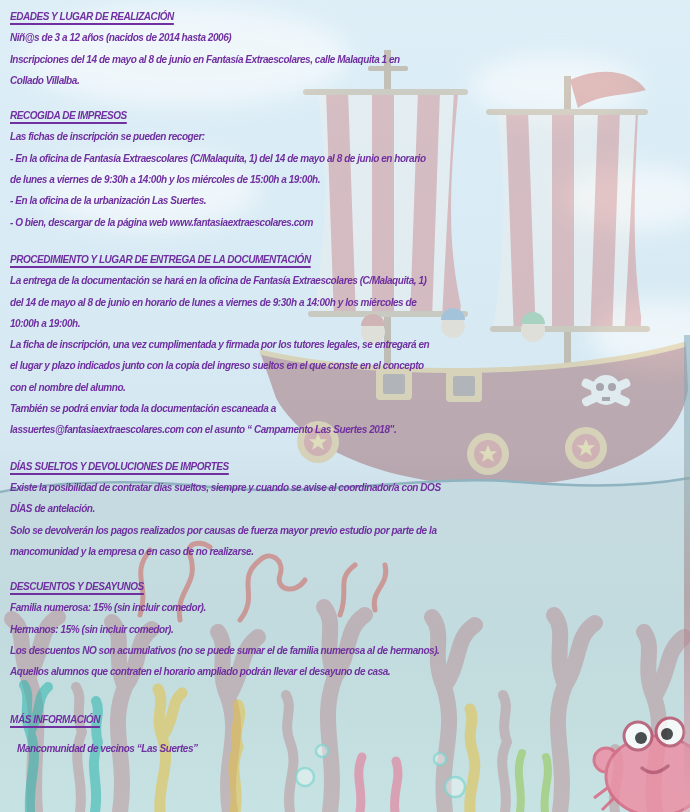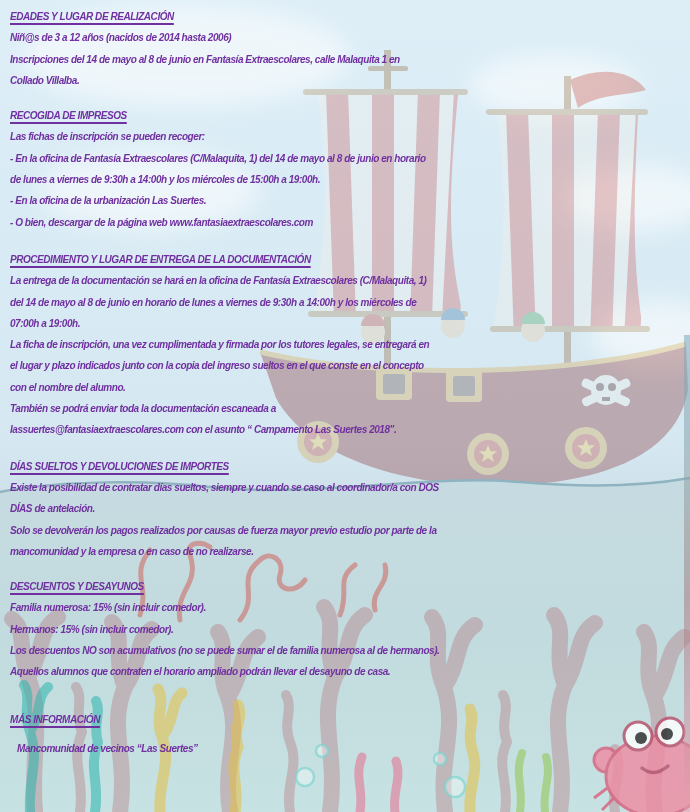--- a/index.html
+++ b/index.html
@@ -220,30 +220,30 @@
         <p class="line">Las fichas de inscripción se pueden recoger:</p>
         <p class="line">- En la oficina de Fantasía Extraescolares (C/Malaquita, 1) del 14 de mayo al 8 de junio en horario</p>
         <p class="line">de lunes a viernes de 9:30h a 14:00h y los miércoles de 15:00h a 19:00h.</p>
         <p class="line">- En la oficina de la urbanización Las Suertes.</p>
         <p class="line">- O bien, descargar de la página web www.fantasiaextraescolares.com</p>
       </section>
       <section class="doc-section" id="sec-procedimiento">
         <h2 class="heading">PROCEDIMIENTO Y LUGAR DE ENTREGA DE LA DOCUMENTACIÓN</h2>
         <p class="line">La entrega de la documentación se hará en la oficina de Fantasía Extraescolares (C/Malaquita, 1)</p>
         <p class="line">del 14 de mayo al 8 de junio en horario de lunes a viernes de 9:30h a 14:00h y los miércoles de</p>
-        <p class="line">07:00h a 19:00h.</p>
+        <p class="line">10:00h a 19:00h.</p>
         <p class="line">La ficha de inscripción, una vez cumplimentada y firmada por los tutores legales, se entregará en</p>
         <p class="line">el lugar y plazo indicados junto con la copia del ingreso sueltos en el que conste en el concepto</p>
         <p class="line">con el nombre del alumno.</p>
         <p class="line">También se podrá enviar toda la documentación escaneada a</p>
         <p class="line">lassuertes@fantasiaextraescolares.com con el asunto “ Campamento Las Suertes 2018".</p>
       </section>
       <section class="doc-section" id="sec-dias-sueltos">
         <h2 class="heading">DÍAS SUELTOS Y DEVOLUCIONES DE IMPORTES</h2>
-        <p class="line">Existe la posibilidad de contratar días sueltos, siempre y cuando se caso al coordinador/a con DOS</p>
+        <p class="line">Existe la posibilidad de contratar días sueltos, siempre y cuando se avise al coordinador/a con DOS</p>
         <p class="line">DÍAS de antelación.</p>
         <p class="line">Solo se devolverán los pagos realizados por causas de fuerza mayor previo estudio por parte de la</p>
         <p class="line">mancomunidad y la empresa o en caso de no realizarse.</p>
       </section>
       <section class="doc-section" id="sec-descuentos">
         <h2 class="heading">DESCUENTOS Y DESAYUNOS</h2>
         <p class="line">Familia numerosa: 15% (sin incluir comedor).</p>
         <p class="line">Hermanos: 15% (sin incluir comedor).</p>
         <p class="line">Los descuentos NO son acumulativos (no se puede sumar el de familia numerosa al de hermanos).</p>
         <p class="line">Aquellos alumnos que contraten el horario ampliado podrán llevar el desayuno de casa.</p>

